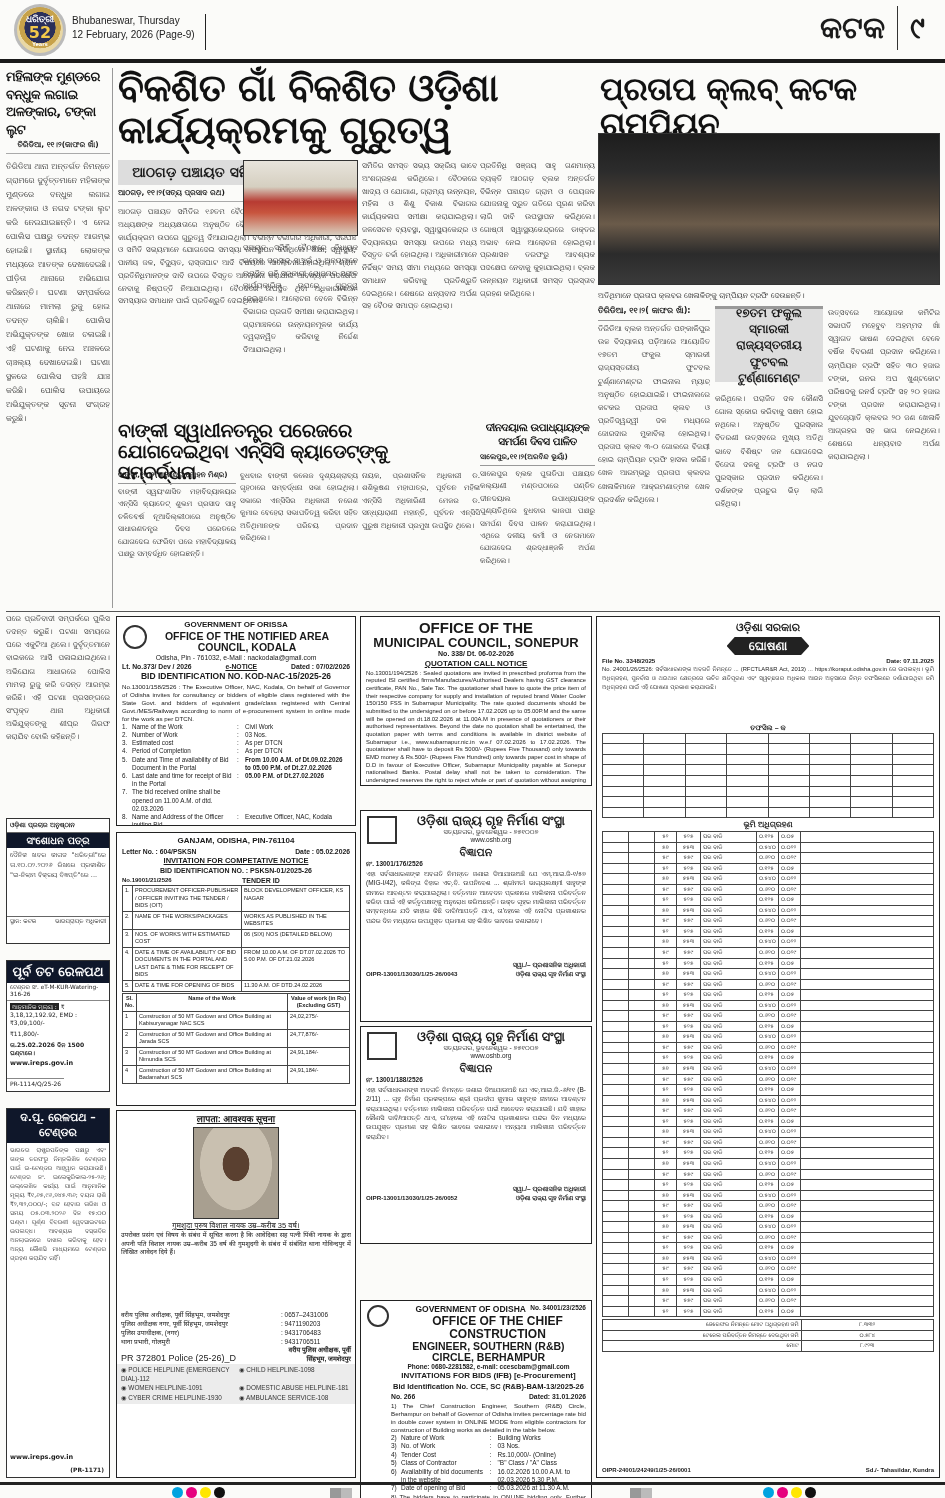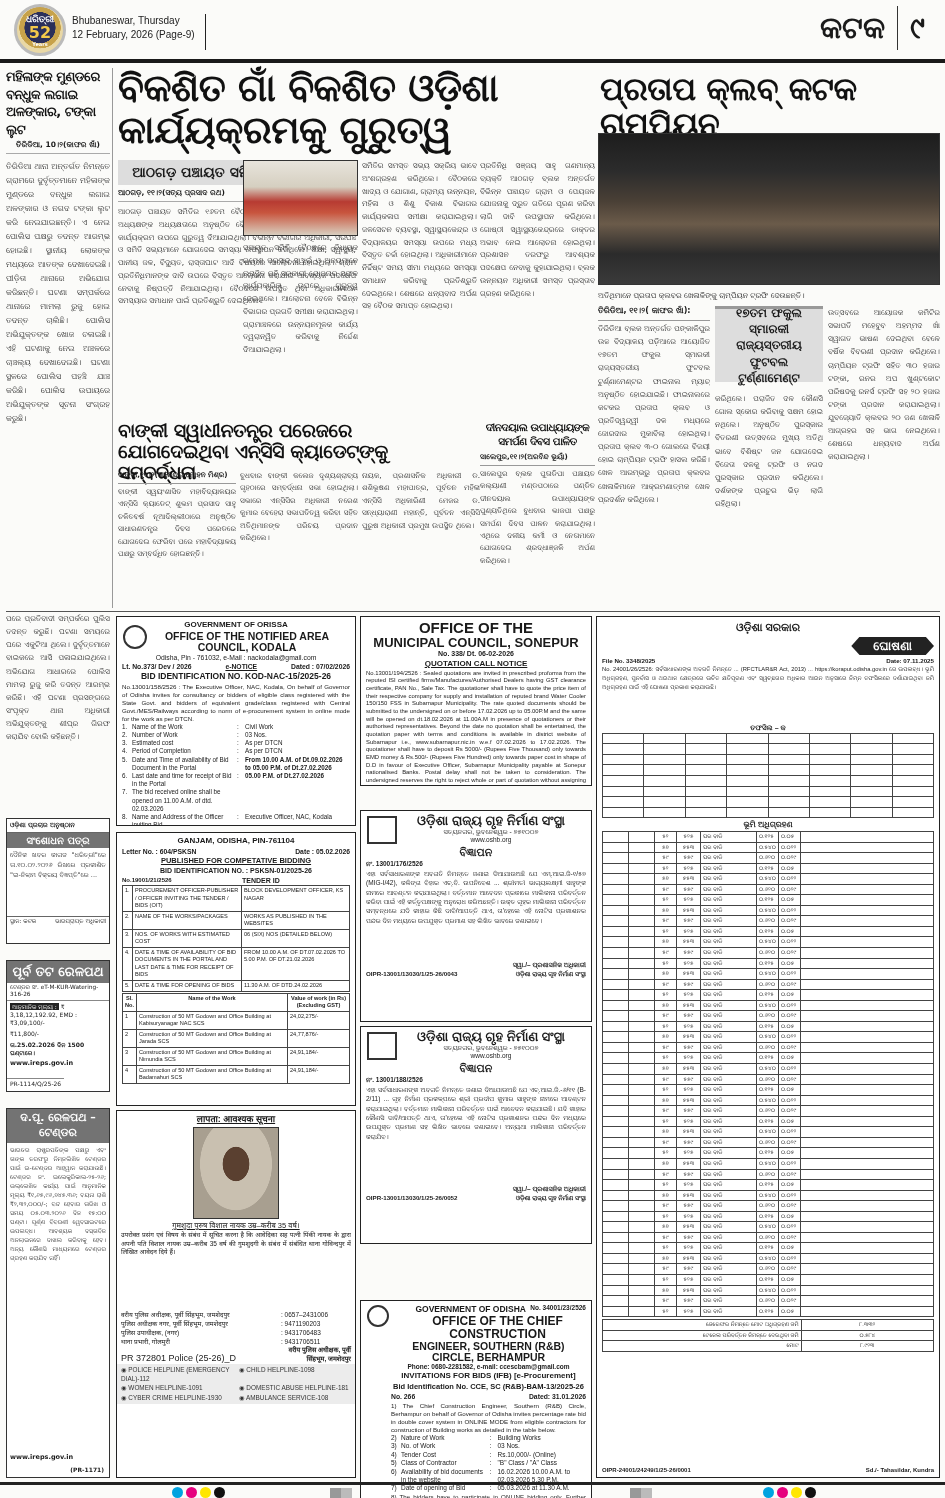--- a/index.html
+++ b/index.html
@@ -25,21 +25,21 @@
   .box { position: absolute; border: 1.5px solid #222; background: #fff; padding: 3px 5px; overflow: hidden; font-family: "Liberation Sans", sans-serif; }
   .box .big { font-weight: bold; text-align:center; line-height: 1.05; }
   .box .mid { text-align:center; font-weight:bold; }
   .box .small { font-size: 6.2px; line-height: 1.3; text-align: justify; color:#222; }
   .row { display:flex; justify-content: space-between; font-size: 7px; }
   .kv { display:grid; grid-template-columns: 10px 1fr 8px 1fr; font-size: 6.3px; line-height: 1.3; }
   .u { text-decoration: underline; }
   table { border-collapse: collapse; width: 100%; font-size: 5.6px; }
   td, th { border: 1px solid #444; padding: 1px 2px; vertical-align: top; }
   .sidebar-box { position:absolute; border: 1px solid #333; background:#fff; overflow:hidden; }
-  .dark-title { background:#737373; color:#fff; font-weight:bold; text-align:center; }
+  .dark-title { background:#0f172a; color:#fff; font-weight:bold; text-align:center; }
   .helplines { display:grid; grid-template-columns: 1fr 1fr; font-size: 6.4px; background:#ececec; padding: 2px 4px; color:#333; gap: 1px 6px; }
   .cmyk { display:flex; gap:3px; }
   .cmyk span { width: 11px; height: 11px; border-radius: 50%; display:inline-block; }
   .gray { width: 22px; height: 10px; background: linear-gradient(90deg, #999 50%, #bbb 50%); display:inline-block; }
   .vline { position:absolute; width:1px; background:#999; }
   .hline { position:absolute; height:1px; background:#999; }
   .ghosh { display:inline-block; background:#222; color:#fff; padding: 1px 22px; font-weight:bold; font-size: 12px; clip-path: polygon(10% 0, 90% 0, 100% 50%, 90% 100%, 10% 100%, 0 50%); }
 </style>
 </head>
 <body>
@@ -57,21 +57,21 @@
   <div class="abs mast-right">
     <span>କଟକ</span>
     <span class="sep"></span>
     <span>୯</span>
   </div>
 </div>
 <div class="abs rule"></div>
 
 <div class="col" style="left:6px; top:68px; width:104px;">
   <div class="headline" style="font-size:13px; line-height:1.35;">ମହିଳାଙ୍କ ମୁଣ୍ଡରେ ବନ୍ଧୁକ ଲଗାଇ ଅଳଙ୍କାର, ଟଙ୍କା ଲୁଟ</div>
-  <div style="font-size:7.5px; font-weight:bold; text-align:center; margin-top:2px; border-bottom:1px solid #aaa; padding-bottom:3px;">ତିରିଡିଆ, 10।୨(କାଫର ଖାଁ)</div>
+  <div style="font-size:7.5px; font-weight:bold; text-align:center; margin-top:2px; border-bottom:1px solid #aaa; padding-bottom:3px;">ତିରିଡିଆ, ୧୧।୨(କାଫର ଖାଁ)</div>
   <div class="text-lines" style="margin-top:6px; height:500px; font-size:8px; line-height:1.75;">
     <span>ତିରିଡିଆ ଥାନା ଅନ୍ତର୍ଗତ</span>
     ନିମନ୍ତେ ଗ୍ରାମରେ ଦୁର୍ବୃତ୍ତମାନେ ମହିଳାଙ୍କ ମୁଣ୍ଡରେ ବନ୍ଧୁକ ଲଗାଇ ଅଳଙ୍କାର ଓ ନଗଦ ଟଙ୍କା ଲୁଟ କରି ନେଇଯାଇଛନ୍ତି। ଏ ନେଇ ପୋଲିସ ପକ୍ଷରୁ ତଦନ୍ତ ଆରମ୍ଭ ହୋଇଛି। ସ୍ଥାନୀୟ ଲୋକଙ୍କ ମଧ୍ୟରେ ଆତଙ୍କ ଦେଖାଦେଇଛି। ପୀଡ଼ିତା ଥାନାରେ ଅଭିଯୋଗ କରିଛନ୍ତି। ଘଟଣା ସମ୍ପର୍କରେ ଥାନାରେ ମାମଲା ରୁଜୁ ହୋଇ ତଦନ୍ତ ଚାଲିଛି। ପୋଲିସ ଅଭିଯୁକ୍ତଙ୍କ ଖୋଜ ଚଳାଇଛି। ଏହି ଘଟଣାକୁ ନେଇ ଅଞ୍ଚଳରେ ଚାଞ୍ଚଲ୍ୟ ଦେଖାଦେଇଛି। ଘଟଣା ସ୍ଥଳରେ ପୋଲିସ ପହଞ୍ଚି ଯାଞ୍ଚ କରିଛି। ପୋଲିସ ଉପାୟରେ ଅଭିଯୁକ୍ତଙ୍କ ସୂଚନା ସଂଗ୍ରହ କରୁଛି।
   </div>
 </div>
 <div class="vline" style="left:112px; top:68px; height:540px;"></div>
 
 <div class="col headline" style="left:118px; top:68px; width:480px; font-size:38px; line-height:1.1;">ବିକଶିତ ଗାଁ ବିକଶିତ ଓଡ଼ିଶା କାର୍ଯ୍ୟକ୍ରମକୁ ଗୁରୁତ୍ୱ</div>
 <div class="col" style="left:118px; top:160px; width:238px;">
   <div style="background:#ddd; text-align:center; font-weight:bold; font-size:14px; line-height:1.35; padding:3px 2px;">ଆଠଗଡ଼ ପଞ୍ଚାୟତ ସମିତି ୧୬ତମ ବୈଠକ</div>
@@ -229,21 +229,21 @@
     </div>
 
 </div>
 
 <div class="box" style="left:116px; top:832px; width:240px; height:274px;">
   <div class="mid" style="font-size:8px;">GANJAM, ODISHA, PIN-761104</div>
   <div class="row" style="font-weight:bold; font-size:6.8px;">
     <span>Letter No. : 604/PSKSN</span>
     <span>Date : 05.02.2026</span>
   </div>
-  <div class="mid u" style="font-size:7.5px;">PUBLISHED FOR COMPETATIVE BIDDING</div>
+  <div class="mid u" style="font-size:7.5px;">INVITATION FOR COMPETATIVE NOTICE</div>
   <div class="mid" style="font-size:7px;">BID IDENTIFICATION NO. : PSKSN-01/2025-26</div>
   <div class="row" style="font-size:6px; font-weight:bold;">
     <span>No.19001/21/2526</span>
     <span style="font-size:7px;">TENDER ID</span>
     <span></span>
   </div>
   <table>
       <tbody id="ps-rows">
         <tr>
           <td style="width: 10px;">1.</td>
@@ -450,21 +450,21 @@
   <div class="small">9) Any addendum/corrigendum/cancellation of tender can also be seen in the said website only.</div>
   <div style="text-align:right; font-size:6.5px; font-weight:bold; line-height:1.25;">
     <div>Sd./- (Damodar Kaibartta)</div>
 
   </div>
 
 </div>
 
 <div class="box" style="left:596px; top:616px; width:344px; height:862px;">
   <div class="mid" style="font-size:11px;">ଓଡ଼ିଶା ସରକାର</div>
-  <div style="text-align:right; margin:2px 0;"><span class="ghosh">ଘୋଷଣା</span></div>
+  <div style="text-align:center; margin:2px 0;"><span class="ghosh">ଘୋଷଣା</span></div>
   <div class="row" style="font-size:6.2px; font-weight:bold;">
     <span>File No. 3348/2025</span>
     <span>Date: 07.11.2025</span>
   </div>
   <div class="small" style="height:58px; font-size:5.8px; line-height:1.5;">
     <span>No. 24001/26/2526: ସର୍ବସାଧାରଣଙ୍କ ଅବଗତି ନିମନ୍ତେ ... (RFCTLAR&amp;R Act, 2013) ... https://koraput.odisha.gov.in ରେ ଉପଲବ୍ଧ।</span>
     ଭୂମି ଅଧିଗ୍ରହଣ, ପୁନର୍ବାସ ଓ ଥଇଥାନ କ୍ଷେତ୍ରରେ ଉଚିତ କ୍ଷତିପୂରଣ ଏବଂ ସ୍ୱଚ୍ଛତାର ଅଧିକାର ଆଇନ ଅନୁସାରେ ନିମ୍ନ ତଫସିଲରେ ଦର୍ଶାଯାଇଥିବା ଜମି ଅଧିଗ୍ରହଣ ପାଇଁ ଏହି ଘୋଷଣା ପ୍ରକାଶ କରାଯାଉଛି।
   </div>
   <div class="mid" style="font-size:7px;">ତଫସିଲ – କ</div>
   <div id="koraput-grid">

